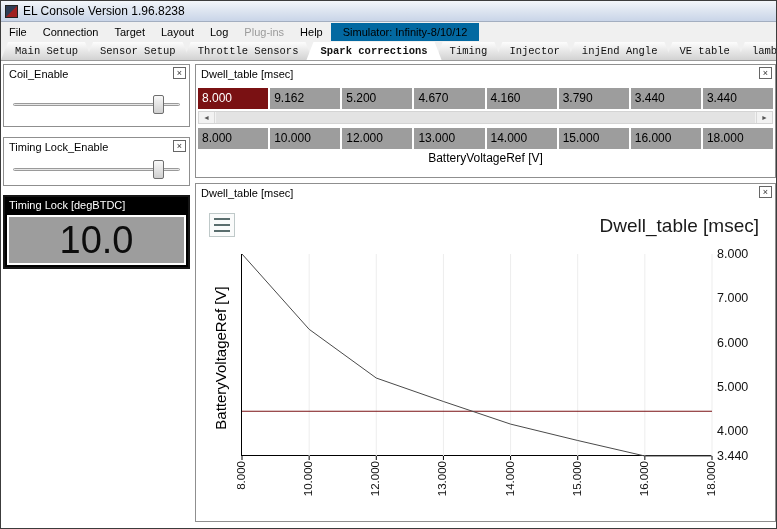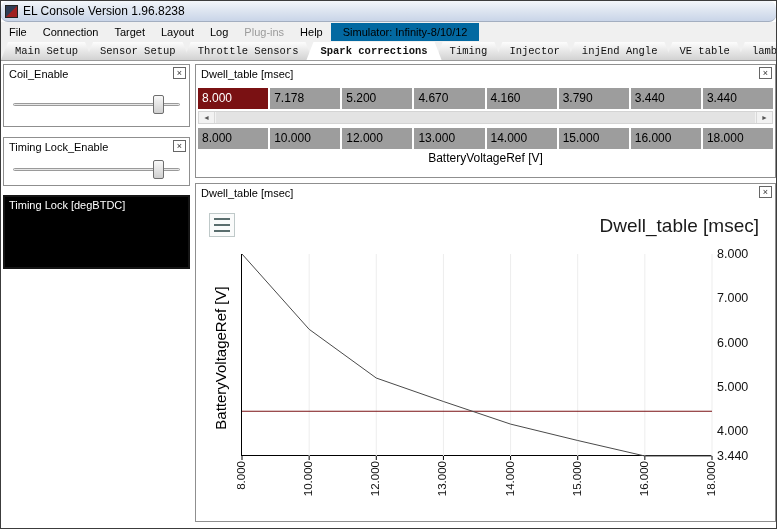--- a/index.html
+++ b/index.html
@@ -2,21 +2,21 @@
 <html><head>
 <meta charset="utf-8">
 <style>
   * { margin:0; padding:0; box-sizing:border-box; }
   html,body { width:777px; height:529px; font-family:"Liberation Sans", sans-serif; }
   .window { position:relative; width:777px; height:529px; background:#fff; border:1px solid #3c3c3c; overflow:hidden; }
 
   
   .titlebar { position:absolute; left:0; top:0; width:100%; height:21px;
     background:linear-gradient(180deg,#f3f6fa 0%,#dfe6f1 45%,#c9d5e8 100%);
-    border-bottom:1px solid #a3aec0; display:flex; align-items:center; padding:0 4px;border-radius:7px; }
+    border-bottom:1px solid #a3aec0; display:flex; align-items:center; padding:0 4px; }
   .app-icon { width:13px; height:13px; margin-right:5px; border:1px solid #222;
     background:linear-gradient(135deg,#2e3d55 49%,#a02020 51%); }
   .titlebar .title { font-size:12px; color:#000; }
 
   
   .menubar { position:absolute; left:0; top:21px; width:100%; height:20px; background:#f0f0f0;
     display:flex; align-items:center; font-size:11px; }
   .menu-item { padding:3px 8px; color:#000; cursor:default; }
   .menu-item.disabled { color:#9b9b9b; }
   .sim-chip { margin-left:0; padding:3px 12px; background:#0369a1; color:#000; }
@@ -126,29 +126,30 @@
   <div class="panel" style="left:2px; top:136px; width:187px; height:49px;">
     <div class="panel-title">Timing Lock_Enable</div>
     <div class="close-btn">×</div>
     <div class="slider-track" style="top:30px;">
       <div class="slider-thumb"></div>
     </div>
   </div>
 
   <div class="tl-panel">
     <div class="tl-title">Timing Lock [degBTDC]</div>
+    <div class="tl-value-box">10.0</div>
   </div>
 
   <div class="panel" style="left:194px; top:63px; width:581px; height:114px;">
     <div class="panel-title">Dwell_table [msec]</div>
     <div class="close-btn">×</div>
 
     <div class="cells-row" style="top:23px;">
       <div class="cell dwell-cell selected">8.000</div>
-      <div class="cell dwell-cell">7.178</div>
+      <div class="cell dwell-cell">9.162</div>
       <div class="cell dwell-cell">5.200</div>
       <div class="cell dwell-cell">4.670</div>
       <div class="cell dwell-cell">4.160</div>
       <div class="cell dwell-cell">3.790</div>
       <div class="cell dwell-cell">3.440</div>
       <div class="cell dwell-cell">3.440</div>
     </div>
 
     <div class="hscroll">
       <div class="arrow left">◄</div>

